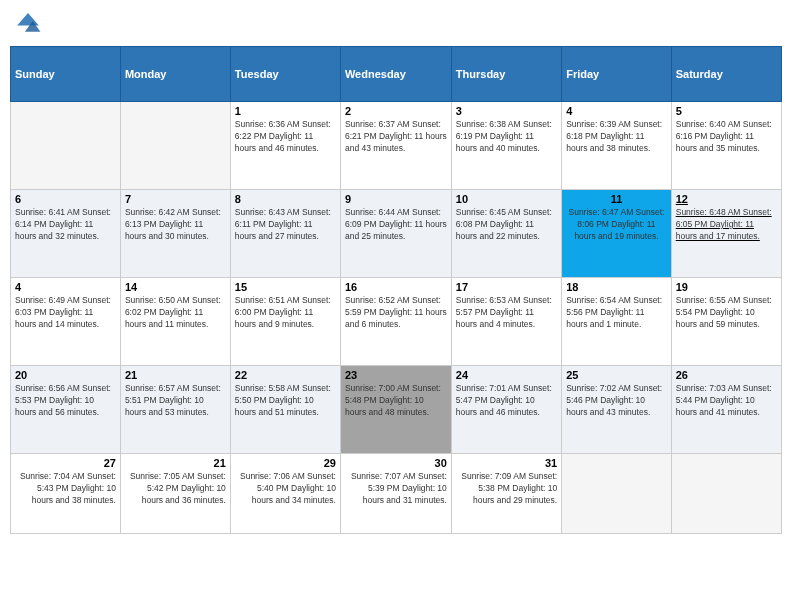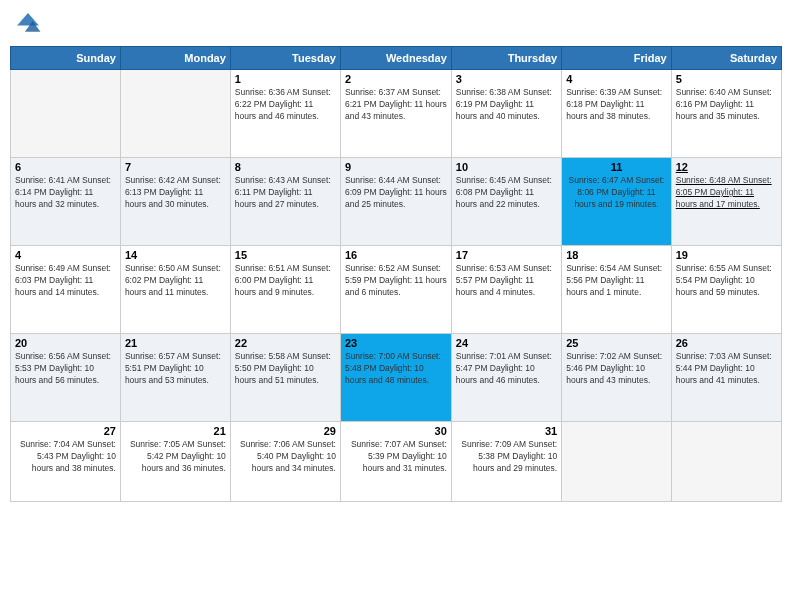--- a/index.html
+++ b/index.html
@@ -17,22 +17,22 @@
     
     .title-section { text-align: right; }
     .month-title { font-size: 32px; font-weight: 300; color: #333; }
     .location { font-size: 14px; color: #555; margin-top: 2px; }
     
     .calendar { width: 100%; border-collapse: collapse; font-size: 9.5px; }
     
     .calendar th {
       background: #2e75b6;
       color: #fff;
-      padding: 5px 4px;
-      text-align: right;
+      padding: 21px 4px;
+      text-align: left;
       font-size: 11px;
       font-weight: bold;
       border: 1px solid #1a5a96;
     }
     
     .calendar td {
       border: 1px solid #ccc;
       vertical-align: top;
       padding: 3px 4px;
       height: 88px;
@@ -219,21 +219,21 @@
             <div class="day-info">Sunrise: 6:57 AM
 Sunset: 5:51 PM
 Daylight: 10 hours and 53 minutes.</div>
           </td>
           <td style="background: rgb(238, 242, 247);">
             <span class="day-num">22</span>
             <div class="day-info">Sunrise: 5:58 AM
 Sunset: 5:50 PM
 Daylight: 10 hours and 51 minutes.</div>
           </td>
-          <td style="background: #0ea5e9;">
+          <td style="background: #a3a3a3;">
             <span class="day-num">23</span>
             <div class="day-info">Sunrise: 7:00 AM
 Sunset: 5:48 PM
 Daylight: 10 hours and 48 minutes.</div>
           </td>
           <td style="background: rgb(238, 242, 247);">
             <span class="day-num">24</span>
             <div class="day-info">Sunrise: 7:01 AM
 Sunset: 5:47 PM
 Daylight: 10 hours and 46 minutes.</div>

